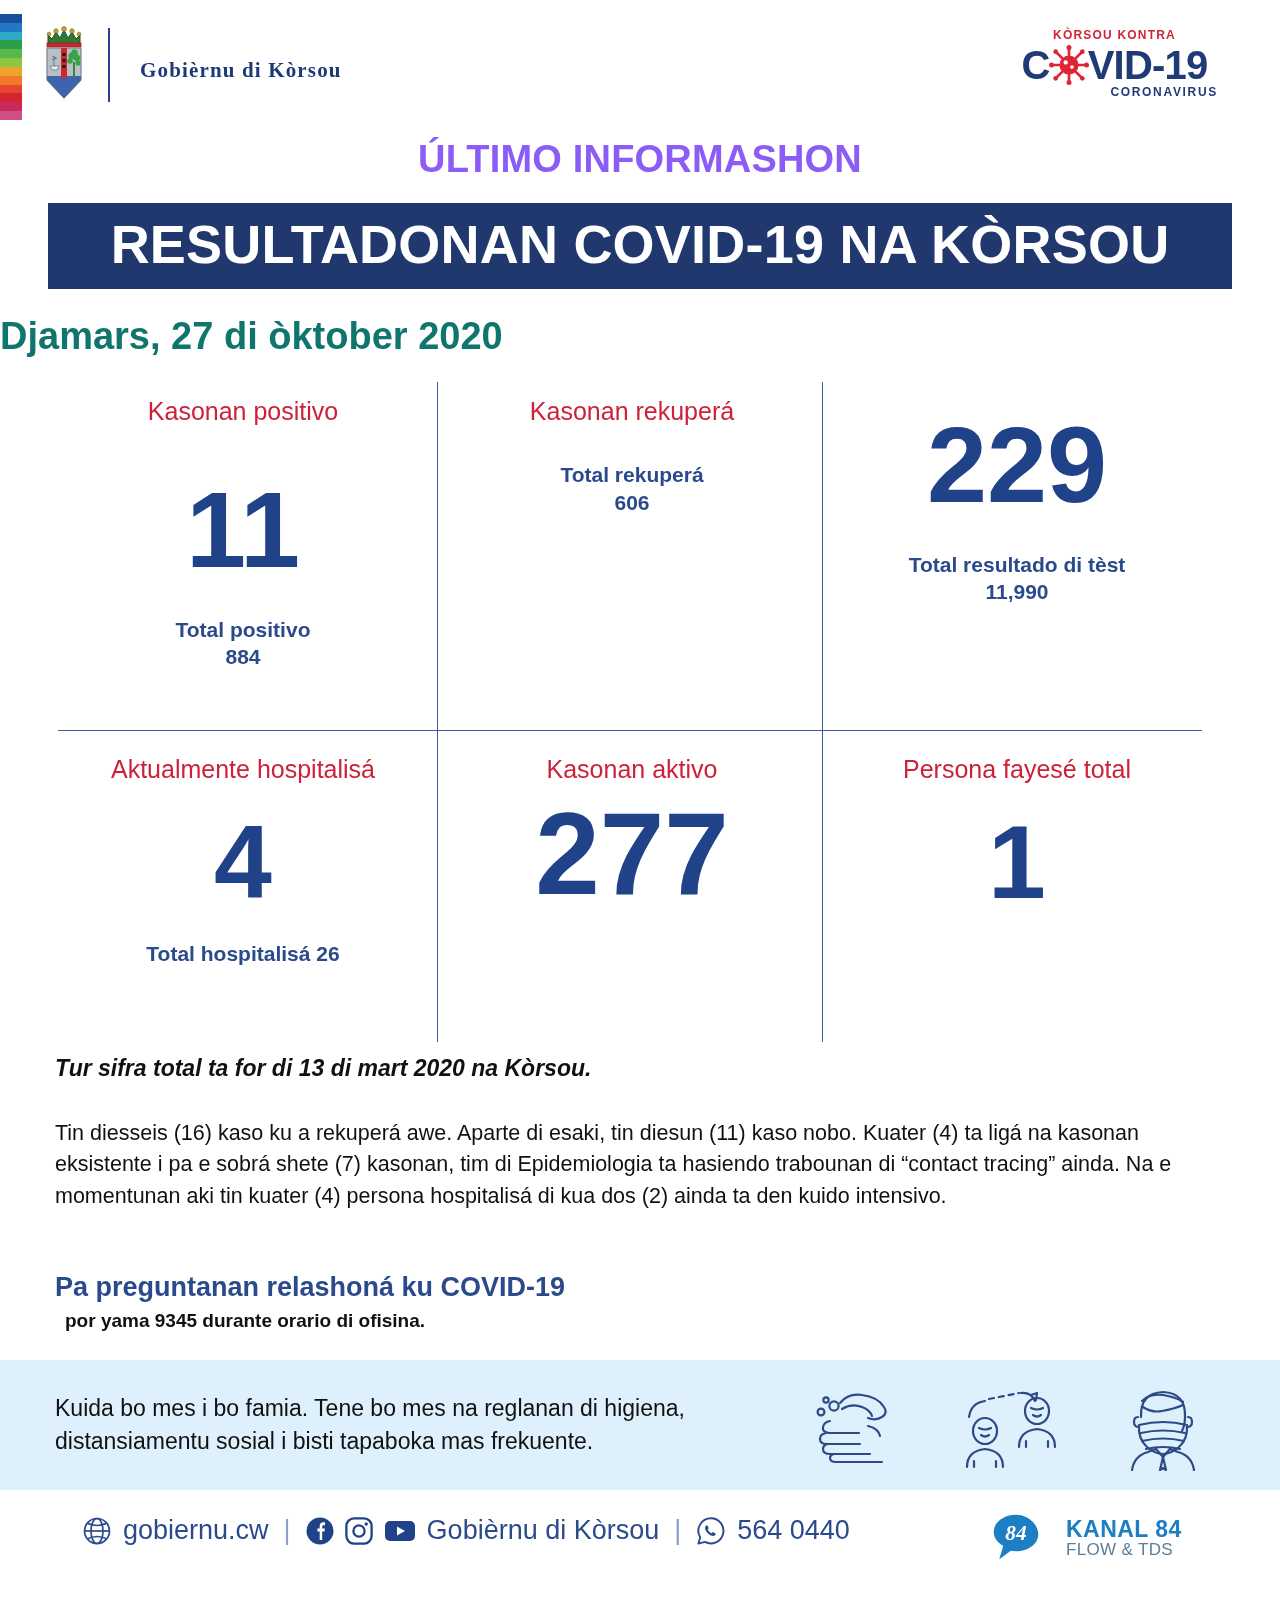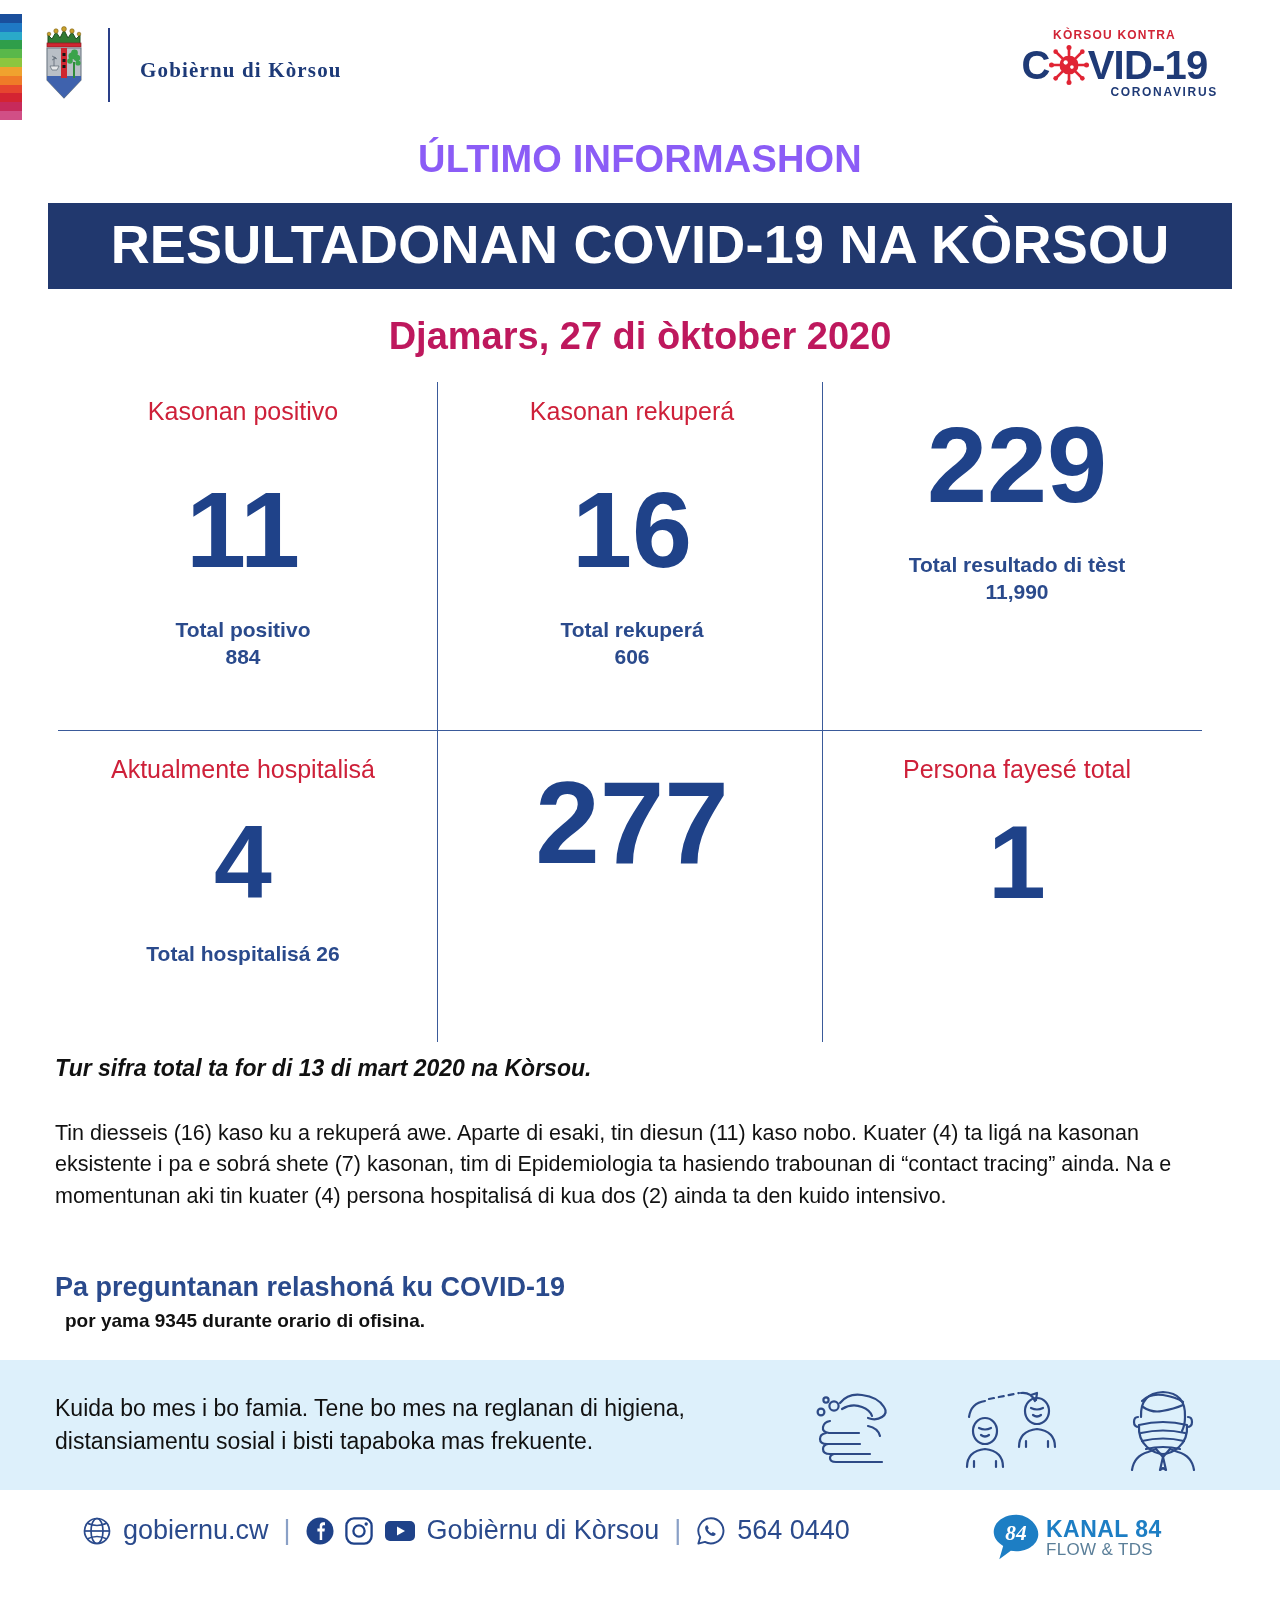--- a/index.html
+++ b/index.html
@@ -23,21 +23,21 @@
   .kk{font-size:12px;font-weight:700;color:#d12436;letter-spacing:.10em;margin-bottom:1px;}
   .cv-row{display:flex;align-items:center;justify-content:center;height:44px;}
   .cv-txt{font-size:40px;font-weight:800;color:#1f3a76;letter-spacing:-.02em;line-height:1;}
   .cv-virus{width:40px;height:40px;margin:0 -1px;}
   .cv-sub{font-size:12px;font-weight:700;color:#1f3a76;letter-spacing:.14em;text-align:right;margin-top:-2px;padding-right:4px;}
 
   
   .ultimo{text-align:center;font-size:38px;font-weight:800;color:#8b5cf6;letter-spacing:.005em;margin-top:6px;}
   .banner{margin:22px 48px 0 48px;background:#21386e;color:#fff;text-align:center;
      font-size:54px;font-weight:800;letter-spacing:.004em;padding:14px 0 18px;line-height:1;}
-  .datum{text-align:center;font-size:38px;font-weight:700;color:#be185d;margin-top:26px;}
+  .datum{font-size:38px;font-weight:700;color:#0f766e;margin-top:26px;}
 
   
   .grid{position:relative;margin-top:24px;height:670px;padding-left:12px;}
   .vline{position:absolute;width:1px;background:#3a5a9a;}
   .hline{position:absolute;height:1px;background:#3a5a9a;}
   .cell{position:absolute;text-align:center;}
   .cell .lab{color:#ce2039;font-size:25px;font-weight:400;line-height:1.25;}
   .cell .big{color:#1f4289;font-weight:800;line-height:.95;}
   .cell .sub{color:#2a4a8c;font-size:21px;font-weight:700;line-height:1.3;}
 
@@ -53,21 +53,21 @@
   .band{position:absolute;left:0;top:1360px;width:1280px;height:130px;background:#ddf0fb;}
   .band-txt{position:absolute;left:55px;top:1392px;width:740px;font-size:23px;color:#111;line-height:1.45;}
   .band-icons{position:absolute;left:810px;top:1378px;width:400px;height:96px;display:flex;
      align-items:center;justify-content:space-between;}
 
   
   .footer{position:absolute;left:0;top:1498px;width:1280px;height:102px;background:#fff;}
   .fline{position:absolute;left:82px;top:1515px;display:flex;align-items:center;gap:11px;
      font-size:27px;color:#2a4a8c;}
   .fline .sep{color:#8aa0c6;font-weight:300;margin:0 4px;}
-  .k84{position:absolute;left:990px;top:1512px;display:flex;align-items:center;gap:4px;}
+  .k84{position:absolute;left:990px;top:1512px;display:flex;align-items:center;gap:24px;}
   .k84 .bub{width:52px;height:52px;}
   .k84 .t1{font-size:23px;font-weight:700;color:#1d7ec4;letter-spacing:.02em;line-height:1.05;}
   .k84 .t2{font-size:17px;font-weight:400;color:#5b7f99;letter-spacing:.02em;line-height:1.05;}
 </style>
 </head>
 <body>
 
 <div class="header">
 
   <div class="rainbow">
@@ -171,38 +171,38 @@
 
   <div class="cell" style="left:58px;top:14px;width:370px;">
     <div class="lab">Kasonan positivo</div>
     <div class="big" style="font-size:108px;margin-top:52px;">11</div>
     <div class="sub" style="margin-top:34px;">Total positivo</div>
     <div class="sub">884</div>
   </div>
 
   <div class="cell" style="left:448px;top:14px;width:368px;">
     <div class="lab">Kasonan rekuperá</div>
-    <div class="big" style="font-size:108px;margin-top:52px;">16</div>
     <div class="sub" style="margin-top:34px;">Total rekuperá</div>
     <div class="sub">606</div>
   </div>
 
   <div class="cell" style="left:832px;top:14px;width:370px;">
     <div class="big" style="font-size:108px;margin-top:18px;">229</div>
     <div class="sub" style="margin-top:34px;">Total resultado di tèst</div>
     <div class="sub">11,990</div>
   </div>
 
   <div class="cell" style="left:58px;top:372px;width:370px;">
     <div class="lab">Aktualmente hospitalisá</div>
     <div class="big" style="font-size:104px;margin-top:28px;">4</div>
     <div class="sub" style="margin-top:28px;">Total hospitalisá 26</div>
   </div>
 
   <div class="cell" style="left:448px;top:372px;width:368px;">
+    <div class="lab">Kasonan aktivo</div>
     <div class="big" style="font-size:116px;margin-top:14px;">277</div>
   </div>
 
   <div class="cell" style="left:832px;top:372px;width:370px;">
     <div class="lab">Persona fayesé total</div>
     <div class="big" style="font-size:104px;margin-top:28px;">1</div>
   </div>
 </div>
 
 <div class="note">Tur sifra total ta for di 13 di mart 2020 na Kòrsou.</div>

